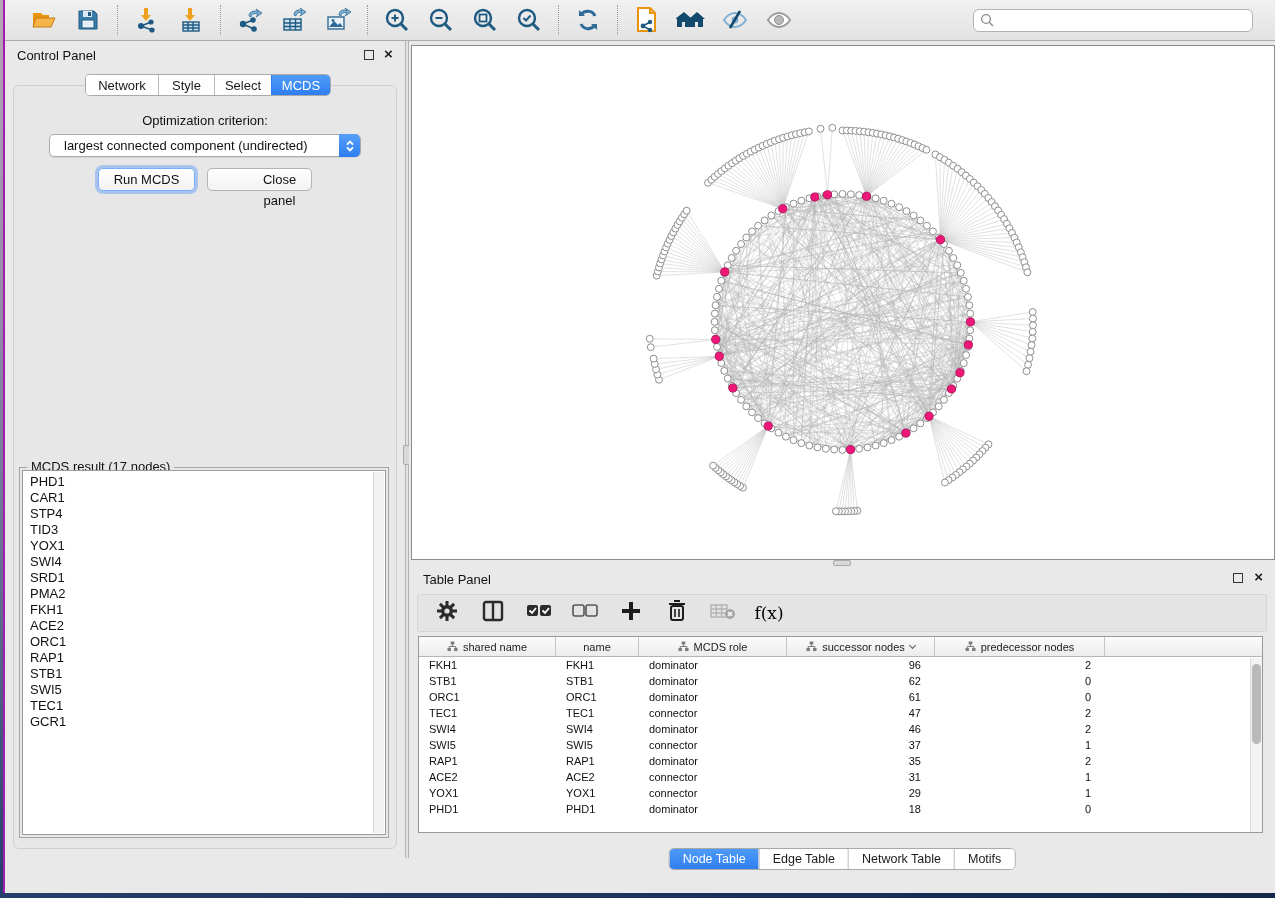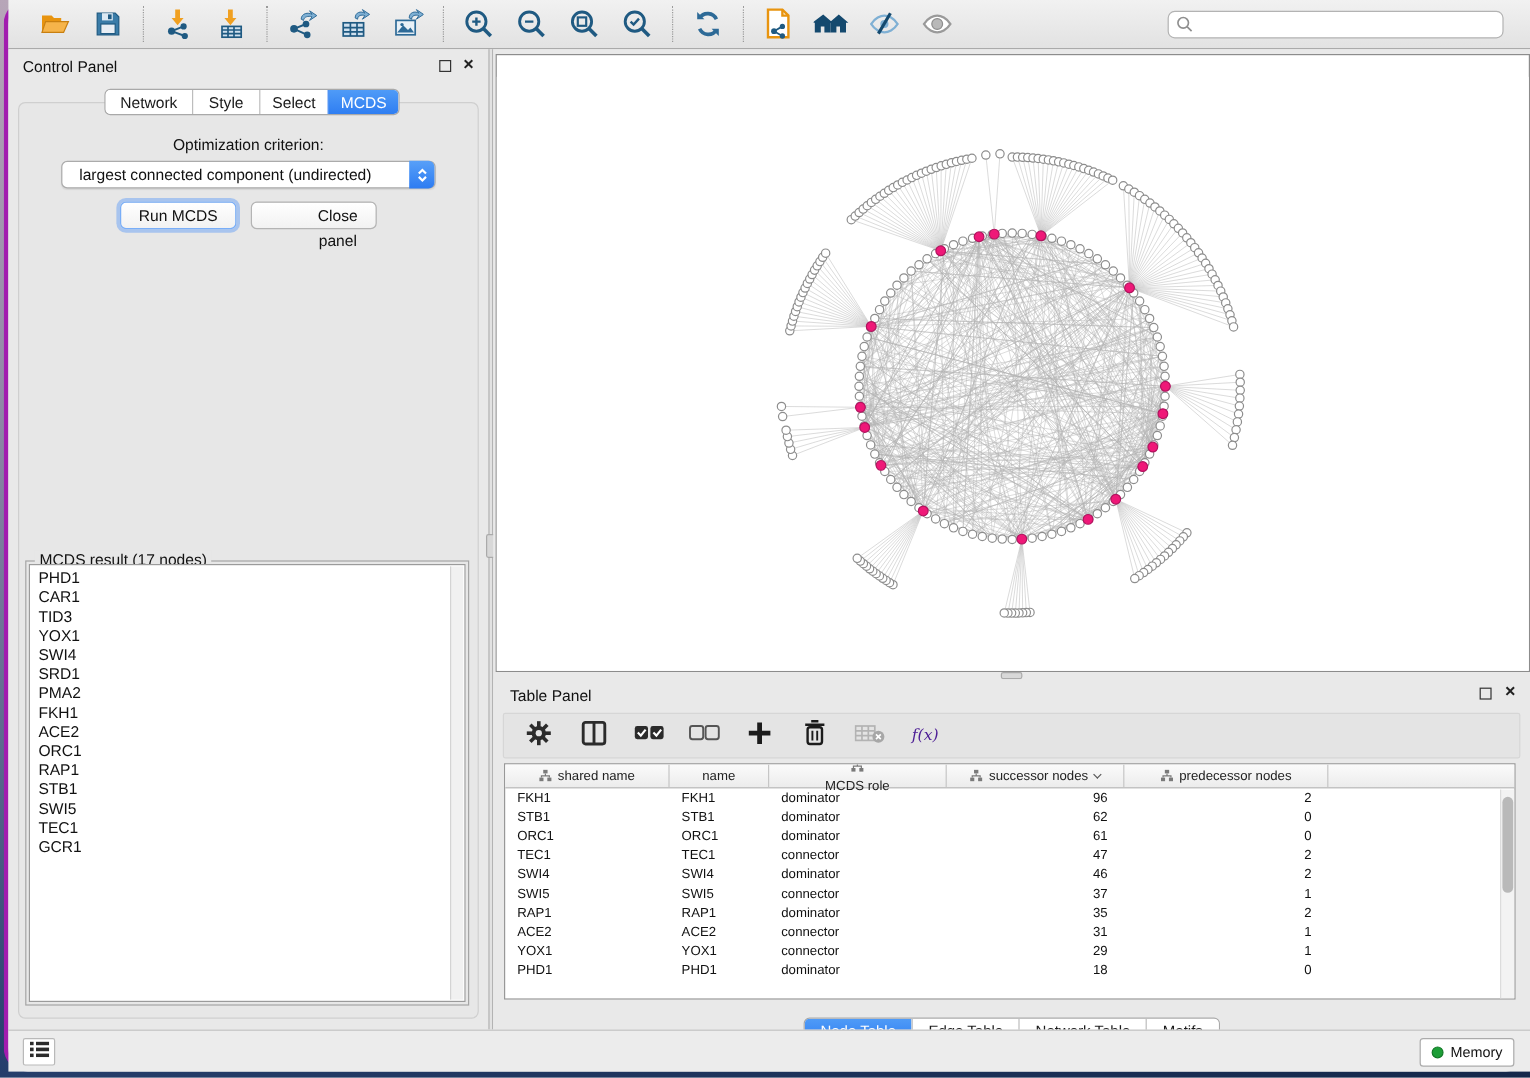--- a/index.html
+++ b/index.html
@@ -1,19 +1,19 @@
 <!DOCTYPE html>
 <html><head>
 <meta charset="utf-8">
 <style>
   * { margin:0; padding:0; box-sizing:border-box; }
   html,body { width:1275px; height:898px; overflow:hidden; font-family:"Liberation Sans",sans-serif; }
   body { background:linear-gradient(170deg,#b7a6b8 0%,#938aa8 28%,#5d6a8e 55%,#27406e 78%,#14274a 100%); position:relative; }
 
-  .app { position:absolute; left:3px; top:0; right:0; bottom:5px; background:#e9e9e9; border-left:4px solid #a21caf;border-radius:20px; }
+  .app { position:absolute; left:3px; top:0; right:0; bottom:5px; background:#e9e9e9; border-left:2px solid #a21caf; }
 
   
   .toolbar { position:absolute; left:0; top:0; right:0; height:41px;
     background:linear-gradient(#f1f1f1,#e2e2e2); border-bottom:1px solid #aaa;
     display:flex; align-items:center; padding:0 10px; }
   .tb-group { display:flex; align-items:center; gap:14px; padding:0 14px; }
   .tb-sep { width:0; height:30px; border-left:1px dotted #9a9a9a; }
   .tb-btn { width:30px; height:30px; display:flex; align-items:center; justify-content:center; cursor:pointer; }
   .tb-btn svg { display:block; }
   .search-wrap { margin-left:auto; margin-right:12px; position:relative; }
@@ -79,21 +79,21 @@
   .h-grip { position:absolute; left:50%; top:0; width:18px; height:6px; margin-left:-9px; background:#d8d8d8; border:1px solid #aaa; border-radius:2px; }
 
   
   .table-panel { position:absolute; left:0; right:0; top:525px; bottom:0; background:#e9e9e9; }
   .table-panel .win-float { right:32px; left:auto; }
   .table-panel .win-close { right:12px; left:auto; }
   .tp-title { position:absolute; left:14px; top:6px; font-size:13px; color:#111; }
   .tp-toolbar { position:absolute; left:8px; right:8px; top:28px; height:38px; background:#e4e4e4; border:1px solid #d6d6d6; border-radius:2px; display:flex; align-items:center; gap:20px; padding:0 16px; }
   .tp-btn { width:26px; height:26px; display:flex; align-items:center; justify-content:center; cursor:pointer; }
   .tp-btn.disabled { cursor:default; }
-  .fx-label { font-size:13px; font-style:italic; font-family:"DejaVu Serif",serif; color:#4c1d95; }
+  .fx-label { font-size:17px; font-family:"DejaVu Serif",serif; color:#000000; }
 
   .table-wrap { position:absolute; left:9px; right:12px; top:70px; height:197px; background:#fff; border:1px solid #989898; overflow:hidden; }
   .thead { display:flex; height:20px; background:linear-gradient(#fbfbfb,#ececec); border-bottom:1px solid #b5b5b5;text-align:center; }
   .th { display:flex; align-items:center; justify-content:center; gap:5px; font-size:11px; color:#222; border-right:1px solid #c6c6c6; cursor:pointer; flex:none; }
   .th.filler { flex:1; border-right:none; }
   .caret-down { width:5px; height:5px; border-right:1.5px solid #555; border-bottom:1.5px solid #555; transform:rotate(45deg); margin-top:-3px; }
   .trow { display:flex; height:16px; }
   .td { font-size:11px; color:#111; line-height:16px; flex:none; padding:0 10px; white-space:nowrap; overflow:hidden; }
   .td.num { text-align:right; padding-right:14px; }
   .tbl-scroll { position:absolute; right:0; top:21px; bottom:0; width:12px; background:#f3f3f3; border-left:1px solid #dcdcdc; cursor:pointer; }
@@ -319,20 +319,21 @@
         </span>
     </div>
     <div class="btn btn-run focus">Run MCDS</div>
     <div class="btn btn-close-panel">Close panel</div>
 
     <div class="mcds-group">
       <span class="mcds-legend">MCDS result (17 nodes)</span>
       <div class="mcds-list">
         <div class="mcds-item">PHD1</div>
           <div class="mcds-item">CAR1</div>
+          <div class="mcds-item">STP4</div>
           <div class="mcds-item">TID3</div>
           <div class="mcds-item">YOX1</div>
           <div class="mcds-item">SWI4</div>
           <div class="mcds-item">SRD1</div>
           <div class="mcds-item">PMA2</div>
           <div class="mcds-item">FKH1</div>
           <div class="mcds-item">ACE2</div>
           <div class="mcds-item">ORC1</div>
           <div class="mcds-item">RAP1</div>
           <div class="mcds-item">STB1</div>
@@ -1387,21 +1388,21 @@
                     <rect x="7.1" y="7" width="3.4" height="3"></rect>
                   </g>
                   <path d="M5.5 3.5v2M2.2 7V5.5h6.6V7" fill="none" stroke="#7a7a7a"></path>
                 </svg>
               </span>
               <span>shared name</span>
             </div>
             <div class="th" style="width: 83px;">
               <span>name</span>
             </div>
-            <div class="th" style="width: 148px; flex-direction: column;">
+            <div class="th" style="width: 148px;">
               <span style="display: flex;">
                 <svg width="11" height="11" viewBox="0 0 11 11">
                   <g fill="#7a7a7a">
                     <rect x="3.7" y="0.5" width="3.6" height="3"></rect>
                     <rect x="0.5" y="7" width="3.4" height="3"></rect>
                     <rect x="7.1" y="7" width="3.4" height="3"></rect>
                   </g>
                   <path d="M5.5 3.5v2M2.2 7V5.5h6.6V7" fill="none" stroke="#7a7a7a"></path>
                 </svg>
               </span>
@@ -1515,31 +1516,13 @@
 
       <div class="seg tp-tabs">
         <div class="seg-item sel">Node Table</div>
         <div class="seg-item">Edge Table</div>
         <div class="seg-item">Network Table</div>
         <div class="seg-item">Motifs</div>
       </div>
     </div>
   </div>
 
-  <div class="status-bar">
-    <div class="status-list-btn">
-        <span><svg width="16" height="13" viewBox="0 0 16 13">
-            <g fill="#2b2b2b">
-              <rect x="0" y="0" width="3" height="3"></rect>
-              <rect x="5" y="0" width="11" height="3"></rect>
-              <rect x="0" y="5" width="3" height="3"></rect>
-              <rect x="5" y="5" width="11" height="3"></rect>
-              <rect x="0" y="10" width="3" height="3"></rect>
-              <rect x="5" y="10" width="11" height="3"></rect>
-            </g>
-          </svg></span>
-      </div>
-    <div class="memory-btn">
-      <span class="memory-dot"></span>
-      <span class="memory-label">Memory</span>
-    </div>
-  </div>
 </div>
 
 </body></html>

